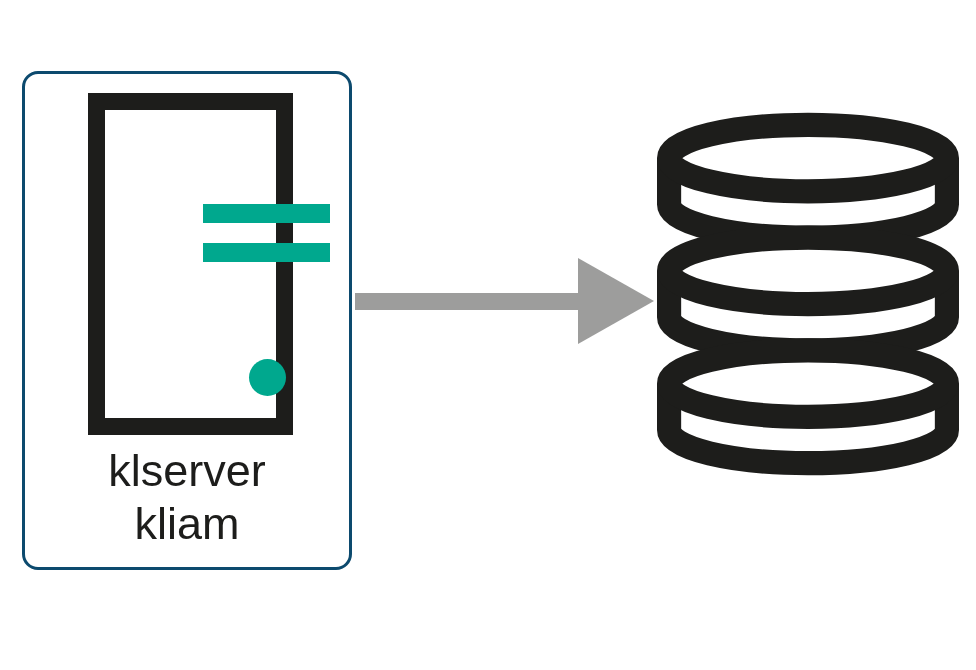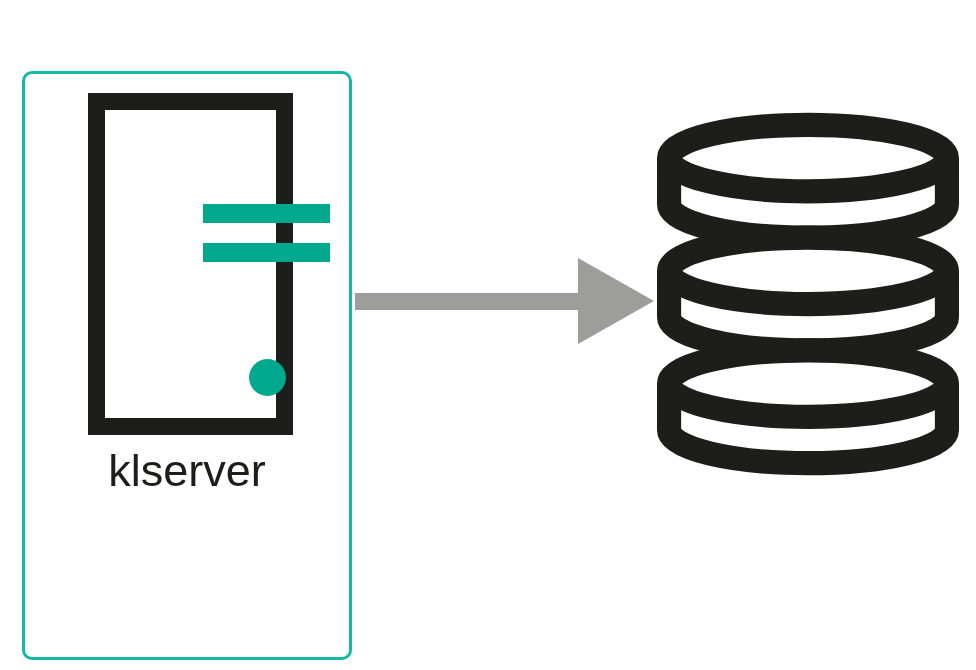--- a/index.html
+++ b/index.html
@@ -15,23 +15,23 @@
     background: #ffffff;
     overflow: hidden;
   }
 
   
   .server-card {
     position: absolute;
     left: 22px;
     top: 71px;
     width: 330px;
-    height: 589px;
-    border: 3px solid #14b8a6;
-    border-radius: 10px;
+    height: 499px;
+    border: 3px solid #0c4a6e;
+    border-radius: 16px;
     box-sizing: border-box;
     background: #ffffff;
   }
   .tower {
     position: absolute;
     left: 63px;
     top: 19px;
     width: 205px;
     height: 342px;
     border: 17px solid #1d1d1b;
@@ -101,20 +101,21 @@
 <div class="stage">
 
   <div class="server-card">
     <div class="tower">
       <div class="vent-bar bar1"></div>
       <div class="vent-bar bar2"></div>
       <div class="power-dot"></div>
     </div>
     <div class="node-label">
       <div>klserver</div>
+      <div>kliam</div>
     </div>
   </div>
 
   <div class="arrow-shaft"></div>
   <div class="arrow-head"></div>
 
   <svg class="db-icon" width="302" height="364" viewBox="0 0 300 360" aria-hidden="true">
     <g>
       <path d="M12 45 L12 91 A138 33 0 0 0 288 91 L288 45" fill="#ffffff" stroke="#1d1d1b" stroke-width="24"></path>
       <ellipse cx="150" cy="45" rx="138" ry="33" fill="#ffffff" stroke="#1d1d1b" stroke-width="24"></ellipse>

